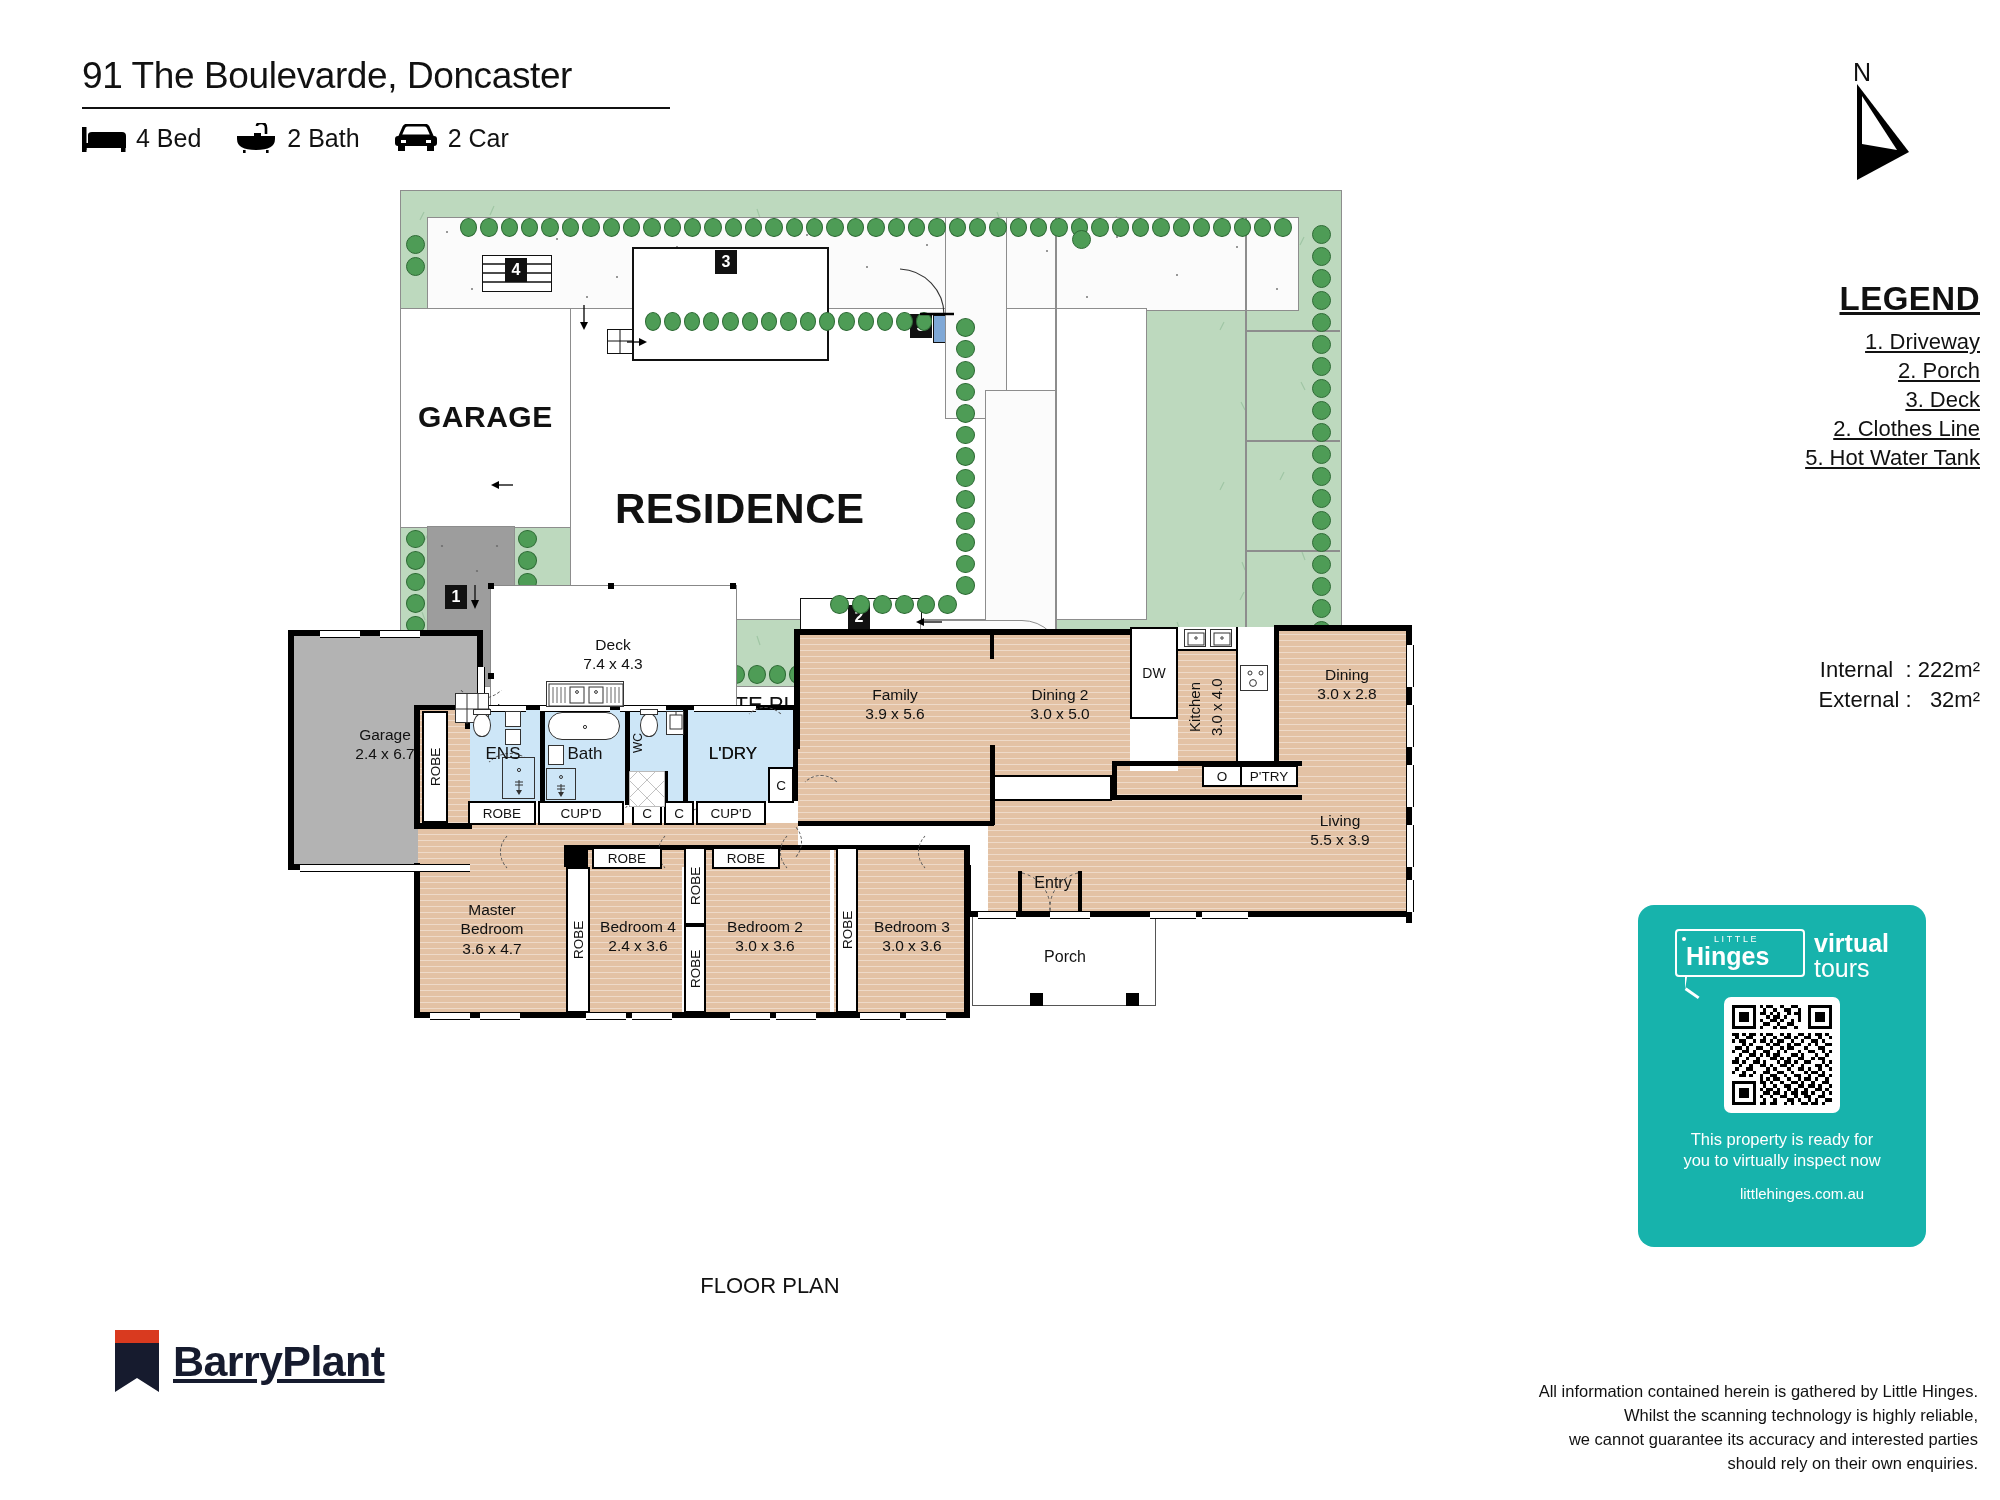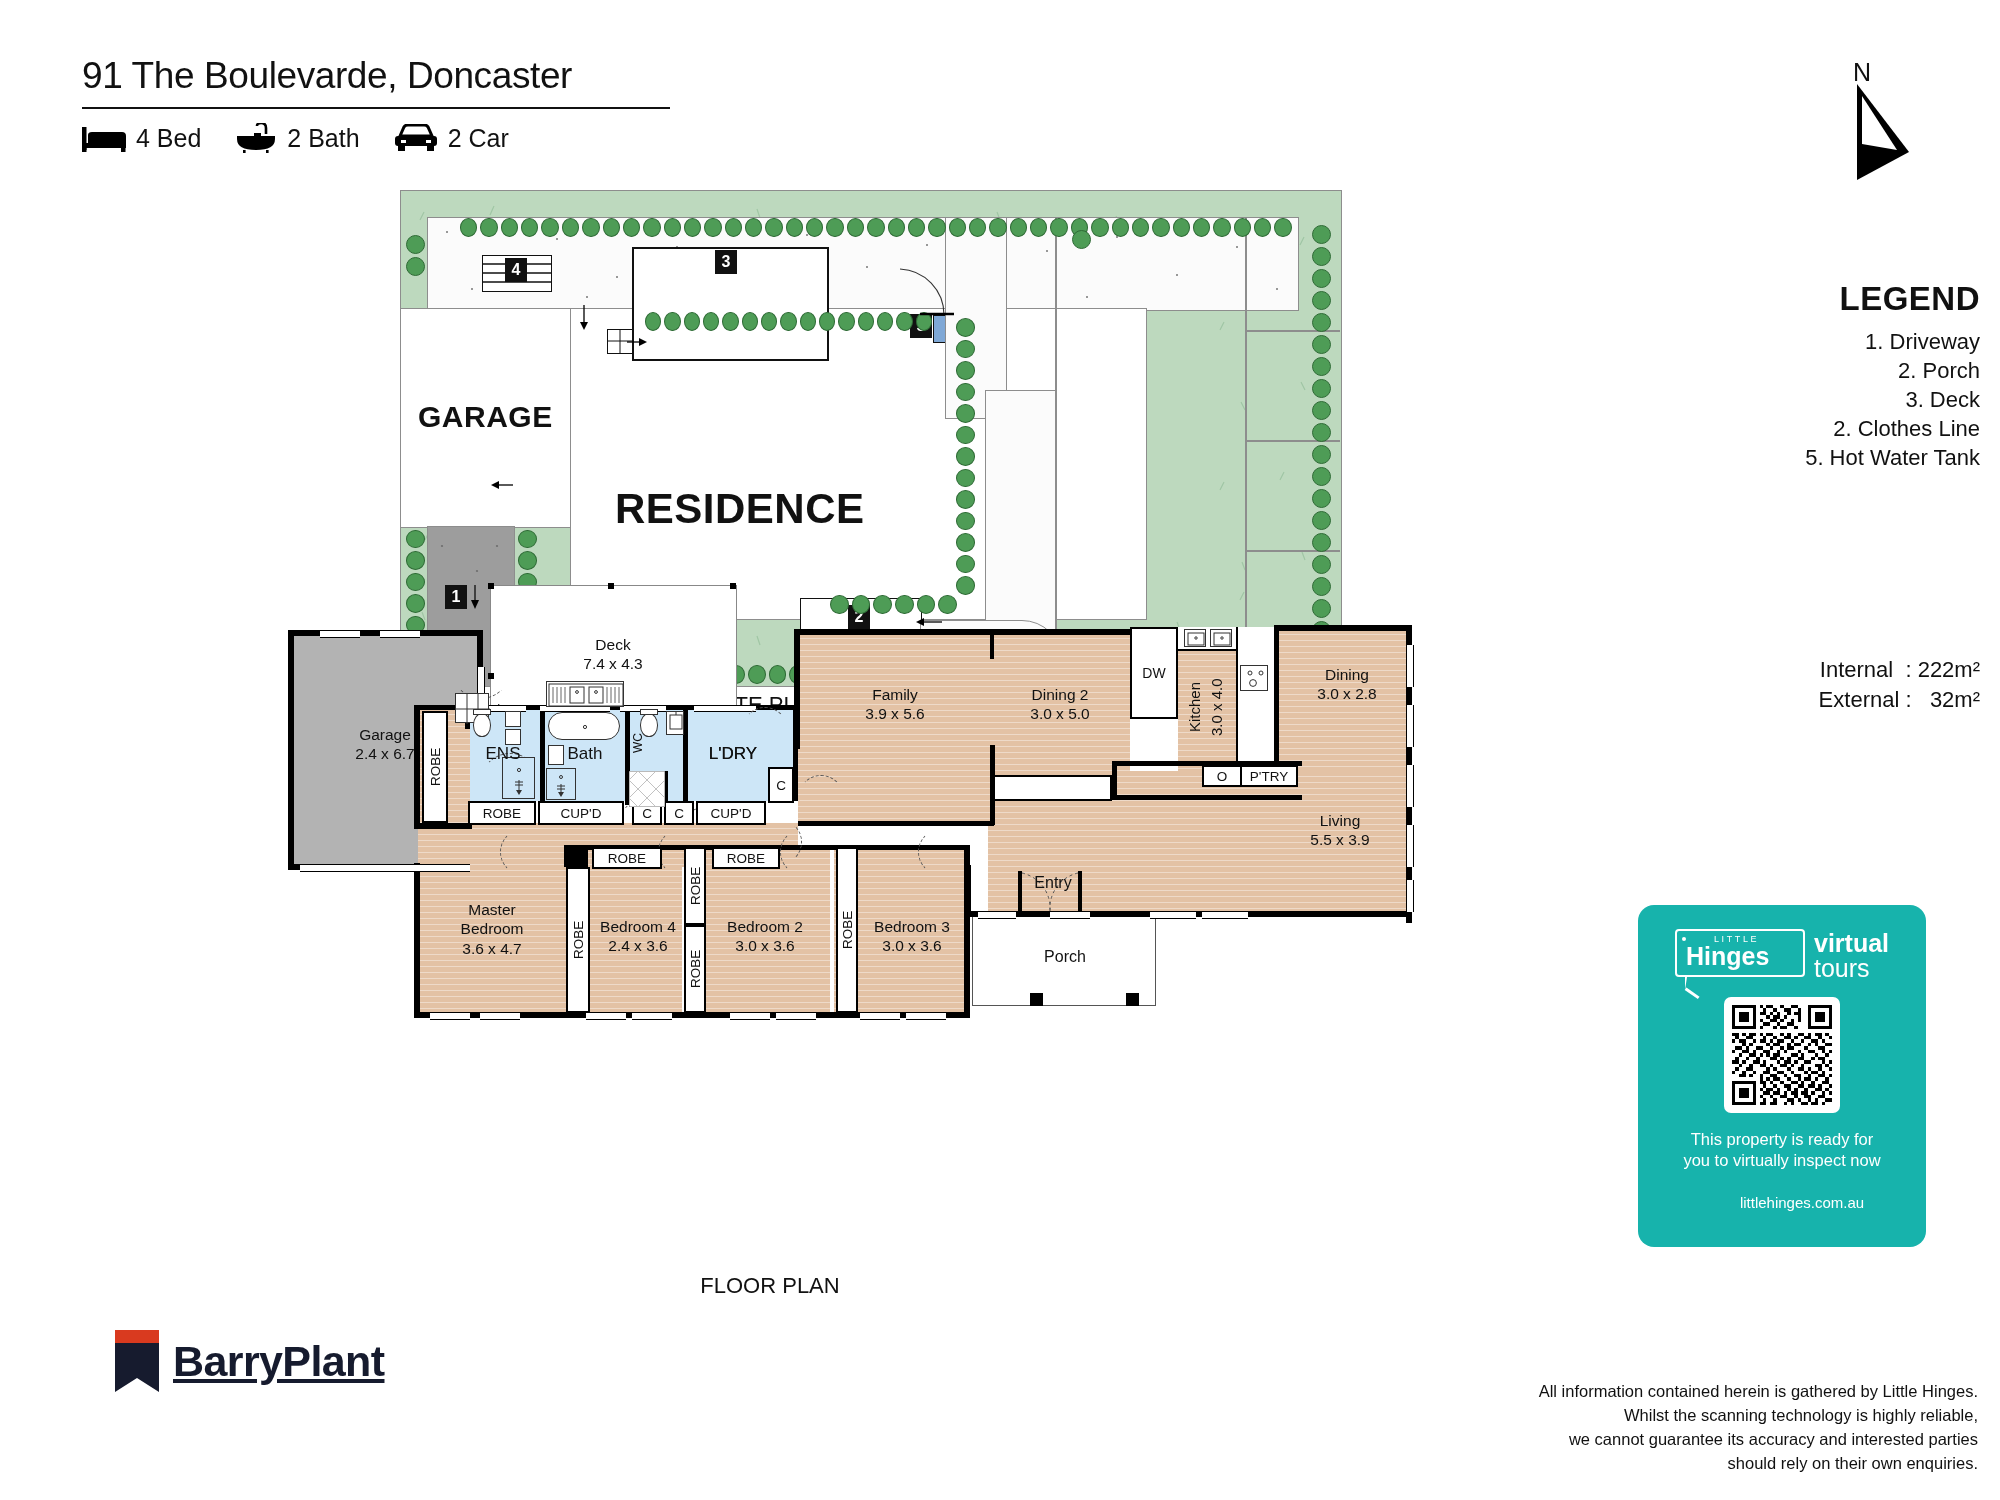--- a/index.html
+++ b/index.html
@@ -16,21 +16,21 @@
   #title-rule{margin-top:10px;border-top:2px solid #111;width:588px;}
   #spec-row{display:flex;align-items:center;gap:34px;margin-top:14px;}
   .spec{display:flex;align-items:center;gap:10px;font-size:25px;color:#111;}
   .spec svg{display:block;}
 
   
   #north{left:1845px;top:58px;width:140px;height:130px;}
   #north .nlabel{position:absolute;left:8px;top:0px;font-size:25px;}
 
   
-  #legend{right:20px;top:280px;width:290px;text-align:right;}
+  #legend{right:20px;top:280px;width:290px;text-align:right;text-decoration:underline;}
   #legend h2{margin:0;font-size:33px;font-weight:bold;letter-spacing:0.5px;}
   #legend ul{list-style:none;margin:9px 0 0 0;padding:0;}
   #legend li{font-size:22px;line-height:1.32;}
   #areas{right:20px;top:655px;width:290px;text-align:right;font-size:22px;line-height:1.35;}
   #areas div{white-space:pre;}
 
   
   #lh-card{left:1638px;top:905px;width:288px;height:342px;background:#17b3ac;border-radius:16px;
            color:#fff;text-align:center;}
   #lh-logo{margin-top:24px;display:flex;justify-content:center;align-items:flex-start;gap:9px;}
@@ -42,21 +42,21 @@
         border-left:2.5px solid #fff;border-bottom:13px solid transparent;}
   #lh-bubble .tail2{position:absolute;left:8px;bottom:-15px;width:16px;height:2.5px;background:#fff;
         transform:rotate(35deg);transform-origin:left bottom;}
   #lh-words{text-align:left;line-height:1.0;padding-top:2px;}
   #lh-words .w1{font-size:25px;font-weight:bold;}
   #lh-words .w2{font-size:25px;font-weight:300;}
   #qr-wrap{margin:16px auto 0;width:116px;height:116px;background:#fff;border-radius:7px;
            display:flex;align-items:center;justify-content:center;}
   #qr{width:100px;height:100px;}
   #lh-msg{margin-top:16px;font-size:16.5px;line-height:1.3;font-weight:300;padding:0 18px;}
-  #lh-url{margin-top:22px;font-size:15px;font-weight:300;padding-left:40px;}
+  #lh-url{margin-top:13px;font-size:15px;font-weight:300;padding-left:40px;}
 
   
   .plan-caption{font-size:22px;text-align:center;}
   #site-caption{left:620px;top:692px;width:300px;}
   #floor-caption{left:620px;top:1273px;width:300px;}
 
   
   #bp{left:115px;top:1330px;display:flex;align-items:center;gap:14px;}
   #bp-mark{width:44px;height:62px;position:relative;}
   #bp-text{font-size:43px;font-weight:600;color:#161b2e;letter-spacing:-0.6px;text-decoration:underline;}

